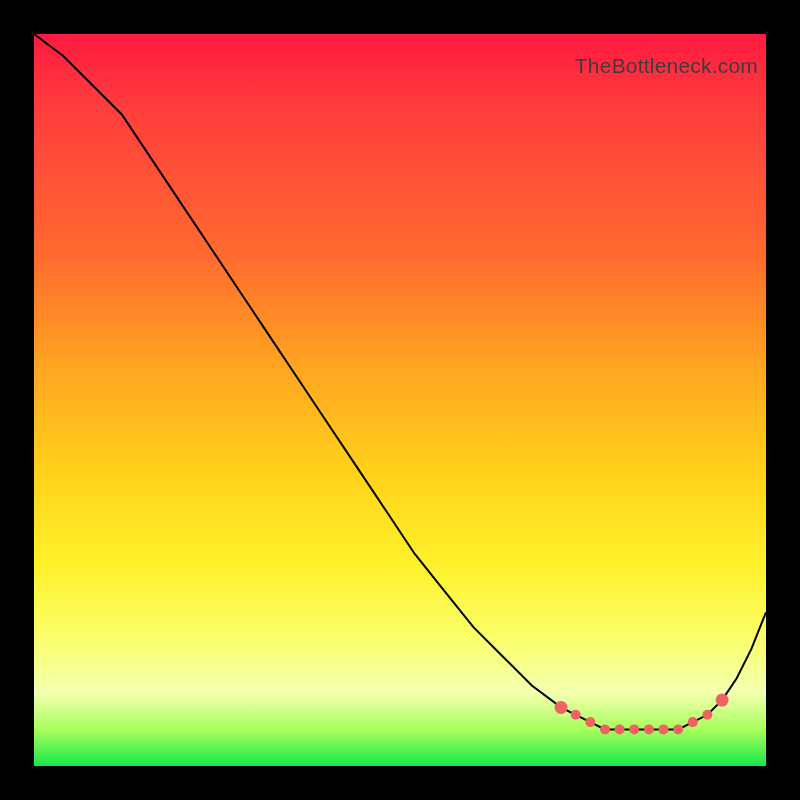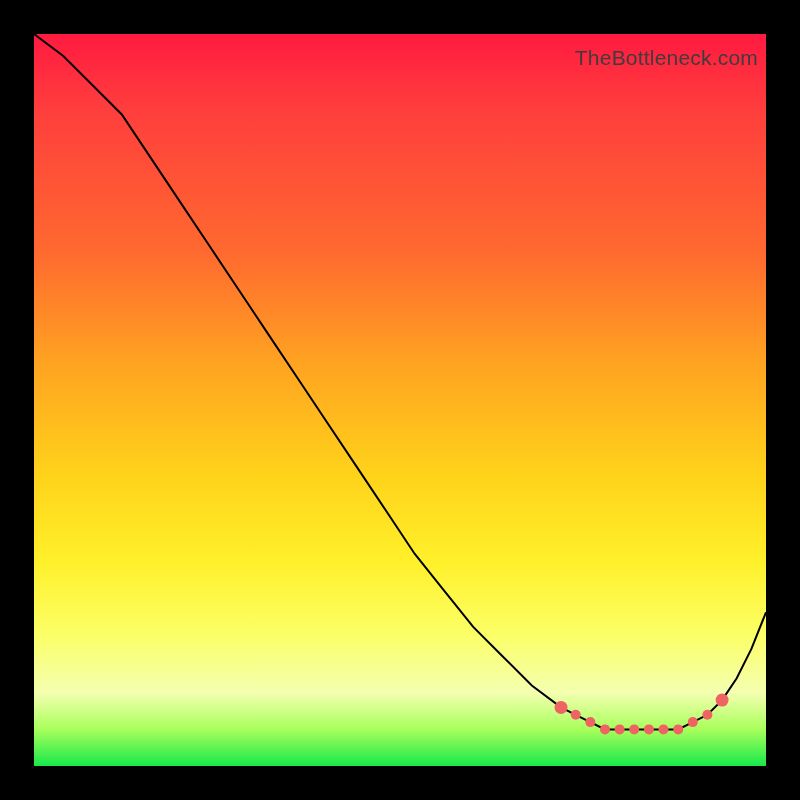--- a/index.html
+++ b/index.html
@@ -35,21 +35,21 @@
       #ffd21a 60%,
       #fff02a 72%,
       #fbff66 82%,
       #f4ffb0 90%,
       #a8ff5c 95%,
       #17e84a 100%
     );
   }
   .attrib {
     position: absolute;
-    top: 12px;
+    top: 20px;
     right: 8px;
     color: #3d3d3d;
     font-size: 21px;
     font-weight: 500;
     letter-spacing: 0.2px;
     user-select: none;
   }
   svg.curve {
     position: absolute;
     left: 0;

